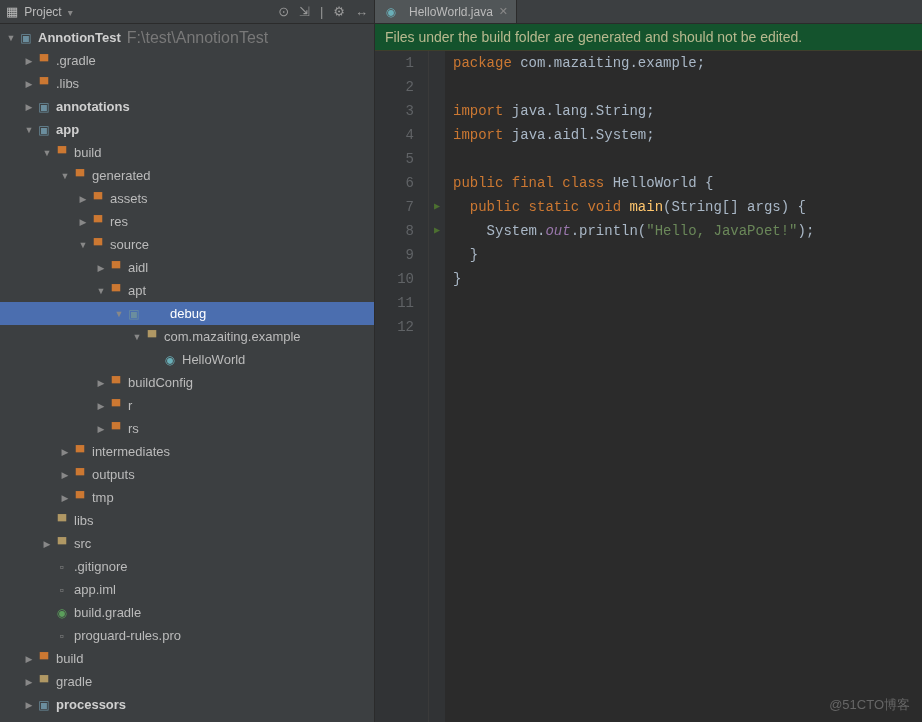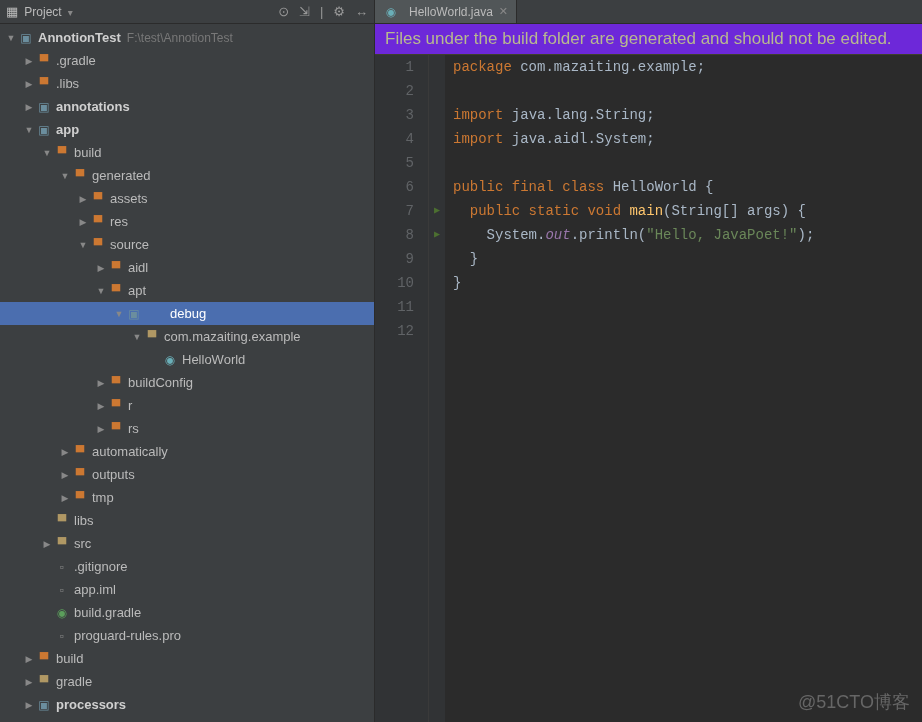--- a/index.html
+++ b/index.html
@@ -79,21 +79,21 @@
 }
 .folder-red { color: #cc7832; }
 .folder-norm { color: #b09864; }
 .folder-mod { color: #6b8e9e; }
 .file-plain { color: #888; }
 .file-gradle { color: #5b9e5b; }
 .file-java { color: #6aafb8; }
 .node-label { color: #bbbbbb; }
 .tree-node.selected .node-label { color: #fff; margin-left: 24px; }
 .node-label.bold { font-weight: bold; color: #d0d0d0; }
-.node-extra { color: #787878; margin-left: 6px; font-size: 12px; }
+.node-extra { color: #787878; margin-left: 6px; font-size: 16px; }
 .editor {
   flex: 1;
   display: flex;
   flex-direction: column;
   background: #2b2b2b;
 }
 .tab-bar {
   height: 24px;
   background: #3c3f41;
   border-bottom: 1px solid #2b2b2b;
@@ -105,24 +105,24 @@
   align-items: center;
   padding: 0 8px;
   gap: 6px;
   background: #515658;
   border-right: 1px solid #2b2b2b;
   color: #bbbbbb;
   font-size: 12px;
 }
 .tab .close { color: #888; font-size: 11px; }
 .banner {
-  background: #6d28d9;
+  background: #14532d;
   color: #b8b98f;
   padding: 5px 10px;
-  font-size: 17px;
+  font-size: 14px;
   border-bottom: 1px solid #3e3f2c;
 }
 .code-area {
   flex: 1;
   display: flex;
   font-family: "Consolas", "Courier New", monospace;
   font-size: 14px;
   line-height: 24px;
   overflow: hidden;
 }
@@ -153,21 +153,21 @@
 .pk { color: #a9b7c6; }
 .cl { color: #a9b7c6; }
 .st { color: #6a8759; }
 .fn { color: #ffc66d; }
 .fld { color: #9876aa; font-style: italic; margin-top: 11px; }
 .watermark {
   position: fixed;
   bottom: 8px;
   right: 12px;
   color: #666;
-  font-size: 18px;
+  font-size: 13px;
 }
 </style>
 </head>
 <body>
 
 <div class="sidebar">
   <div class="sidebar-header">
     <span>▦</span>
     <span class="sidebar-title">Project</span>
     <span class="project-dropdown"><span class="dd-arrow">▾</span></span>
@@ -268,21 +268,21 @@
           <span class="node-label">r</span>
         </div>
         <div class="tree-node" style="padding-left: 94px;">
           <span class="arrow right"></span>
           <span class="node-icon folder-red">▀</span>
           <span class="node-label">rs</span>
         </div>
         <div class="tree-node" style="padding-left: 58px;">
           <span class="arrow right"></span>
           <span class="node-icon folder-red">▀</span>
-          <span class="node-label">automatically</span>
+          <span class="node-label">intermediates</span>
         </div>
         <div class="tree-node" style="padding-left: 58px;">
           <span class="arrow right"></span>
           <span class="node-icon folder-red">▀</span>
           <span class="node-label">outputs</span>
         </div>
         <div class="tree-node" style="padding-left: 58px;">
           <span class="arrow right"></span>
           <span class="node-icon folder-red">▀</span>
           <span class="node-label">tmp</span>

